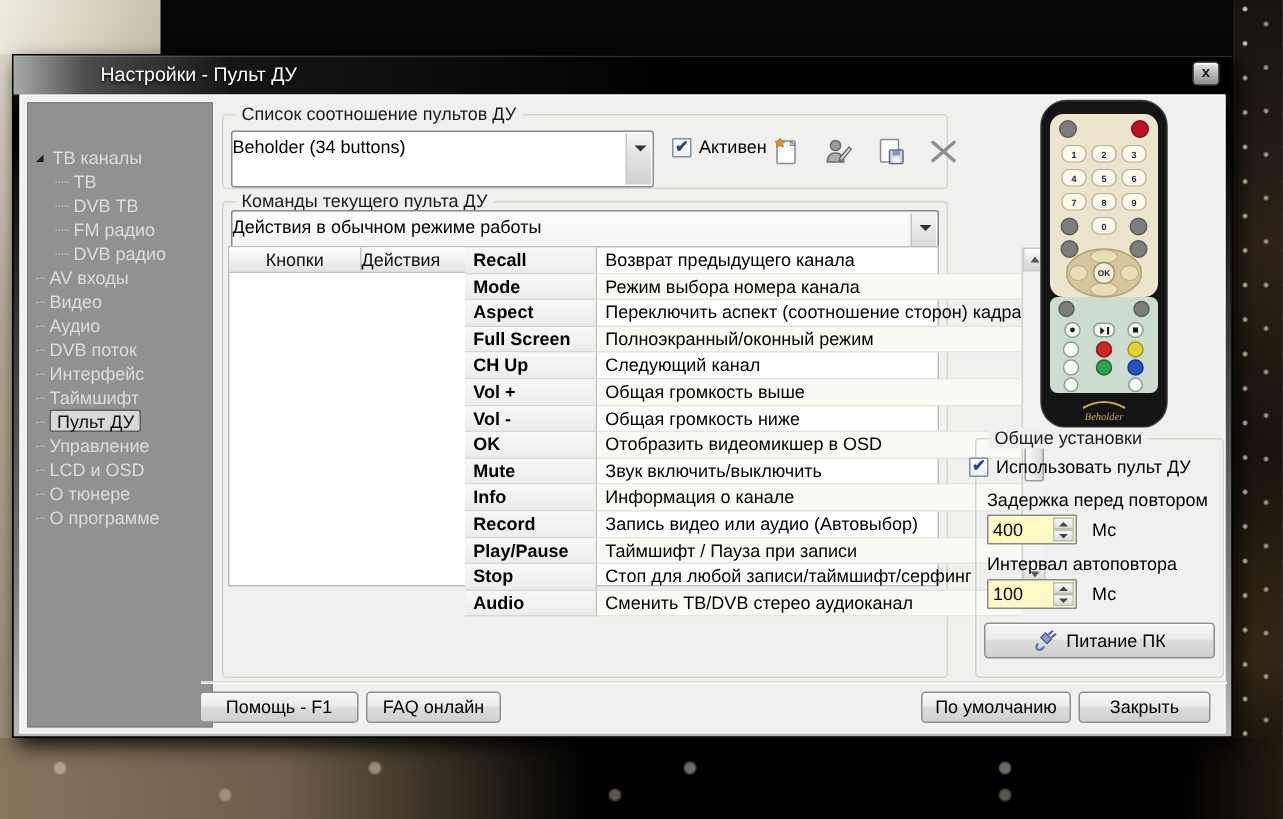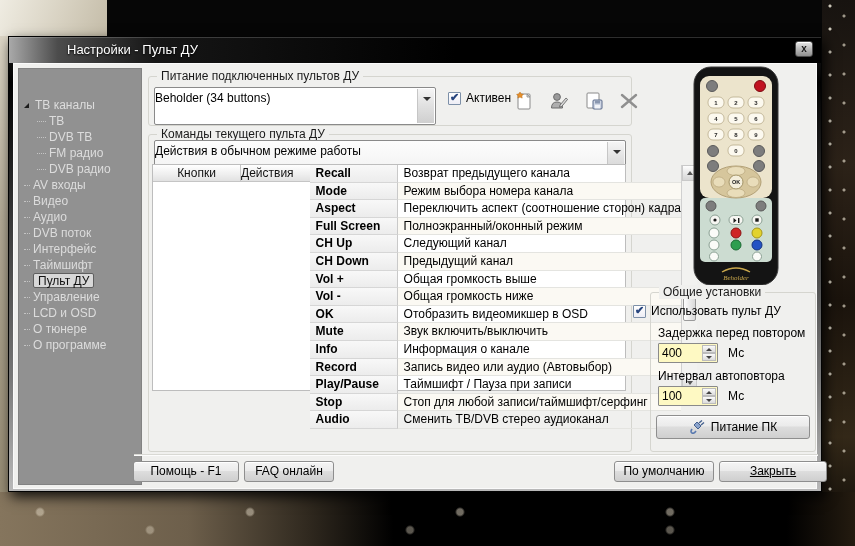--- a/index.html
+++ b/index.html
@@ -174,21 +174,21 @@
         <div class="tree-item plain">Интерфейс</div>
         <div class="tree-item plain">Таймшифт</div>
         <div class="tree-item plain selected"><span class="sel-box">Пульт ДУ</span></div>
         <div class="tree-item plain">Управление</div>
         <div class="tree-item plain">LCD и OSD</div>
         <div class="tree-item plain">О тюнере</div>
         <div class="tree-item plain">О программе</div>
       </div>
 
       <div class="groupbox" style="left:134px; top:12px; width:484px; height:50px;">
-        <div class="gb-label">Питание подключенных пультов ДУ</div>
+        <div class="gb-label">Список соотношение пультов ДУ</div>
       </div>
       <div class="combo" style="left:140px; top:23px; width:282px;">
         <span>Beholder (34 buttons)</span>
         <div class="arrow-zone"></div>
       </div>
       <div class="checkrow" style="left:434px; top:27px;">
         <div class="checkbox checked"></div>
         <span>Активен</span>
       </div>
       <div class="tool-icons" style="left:498px; top:25px;">
@@ -249,24 +249,20 @@
                 <div class="tc1">Aspect</div>
                 <div class="tc2">Переключить аспект (соотношение сторон) кадра</div>
               </div>
             <div class="trow">
                 <div class="tc1">Full Screen</div>
                 <div class="tc2">Полноэкранный/оконный режим</div>
               </div>
             <div class="trow">
                 <div class="tc1">CH Up</div>
                 <div class="tc2">Следующий канал</div>
-              </div>
-            <div class="trow">
-                <div class="tc1">CH Down</div>
-                <div class="tc2">Предыдущий канал</div>
               </div>
             <div class="trow">
                 <div class="tc1">Vol +</div>
                 <div class="tc2">Общая громкость выше</div>
               </div>
             <div class="trow">
                 <div class="tc1">Vol -</div>
                 <div class="tc2">Общая громкость ниже</div>
               </div>
             <div class="trow">
@@ -365,21 +361,21 @@
           <circle cx="22" cy="190.5" r="4.5" fill="#fbfbf8" stroke="#8aa093"></circle>
           <circle cx="65" cy="190.5" r="4.5" fill="#fbfbf8" stroke="#8aa093"></circle>
           <path d="M30 206 q14 -8 28 0" fill="none" stroke="#caa84c" stroke-width="1.4"></path>
           <text x="44" y="214" font-family="Liberation Serif, serif" font-size="7" font-style="italic" fill="#caa84c" text-anchor="middle">Beholder</text>
         </svg>
       </div>
 
       <div class="groupbox" style="left:636px; top:228px; width:166px; height:160px;">
         <div class="gb-label">Общие установки</div>
       </div>
-      <div class="checkrow" style="left:619px; top:240px;align-items:center;">
+      <div class="checkrow" style="left:632px; top:240px;align-items:center;">
         <div class="checkbox checked"></div>
         <span>Использовать пульт ДУ</span>
       </div>
       <div class="form-label" style="left:644px; top:262px;">Задержка перед повтором</div>
       <div class="spin" style="left:644px; top:279px;">
         <input value="400" style="">
         <div class="spin-btns">
           <div class="spin-b up"></div>
           <div class="spin-b dn"></div>
         </div>
@@ -400,17 +396,17 @@
           <path d="M5 5 L9 9 L12 6 L8 2 Z" fill="#8aa3cc" stroke="#45618f"></path>
           <path d="M10 3 L13 0.5 M12 5 L15 2.5" stroke="#45618f" stroke-width="1.4"></path>
         </svg>
         <span>Питание ПК</span>
       </div>
 
       <div class="footer-divider"></div>
       <div class="btn" style="left:119px; top:397px; width:106px;">Помощь - F1</div>
       <div class="btn" style="left:230px; top:397px; width:90px;">FAQ онлайн</div>
       <div class="btn" style="left:600px; top:397px; width:100px;">По умолчанию</div>
-      <div class="btn" style="left:705px; top:397px; width:108px;text-decoration:underline;">Закрыть</div>
+      <div class="btn" style="left:705px; top:397px; width:88px;">Закрыть</div>
 
     </div>
   </div>
 </div>
 
 </body></html>

